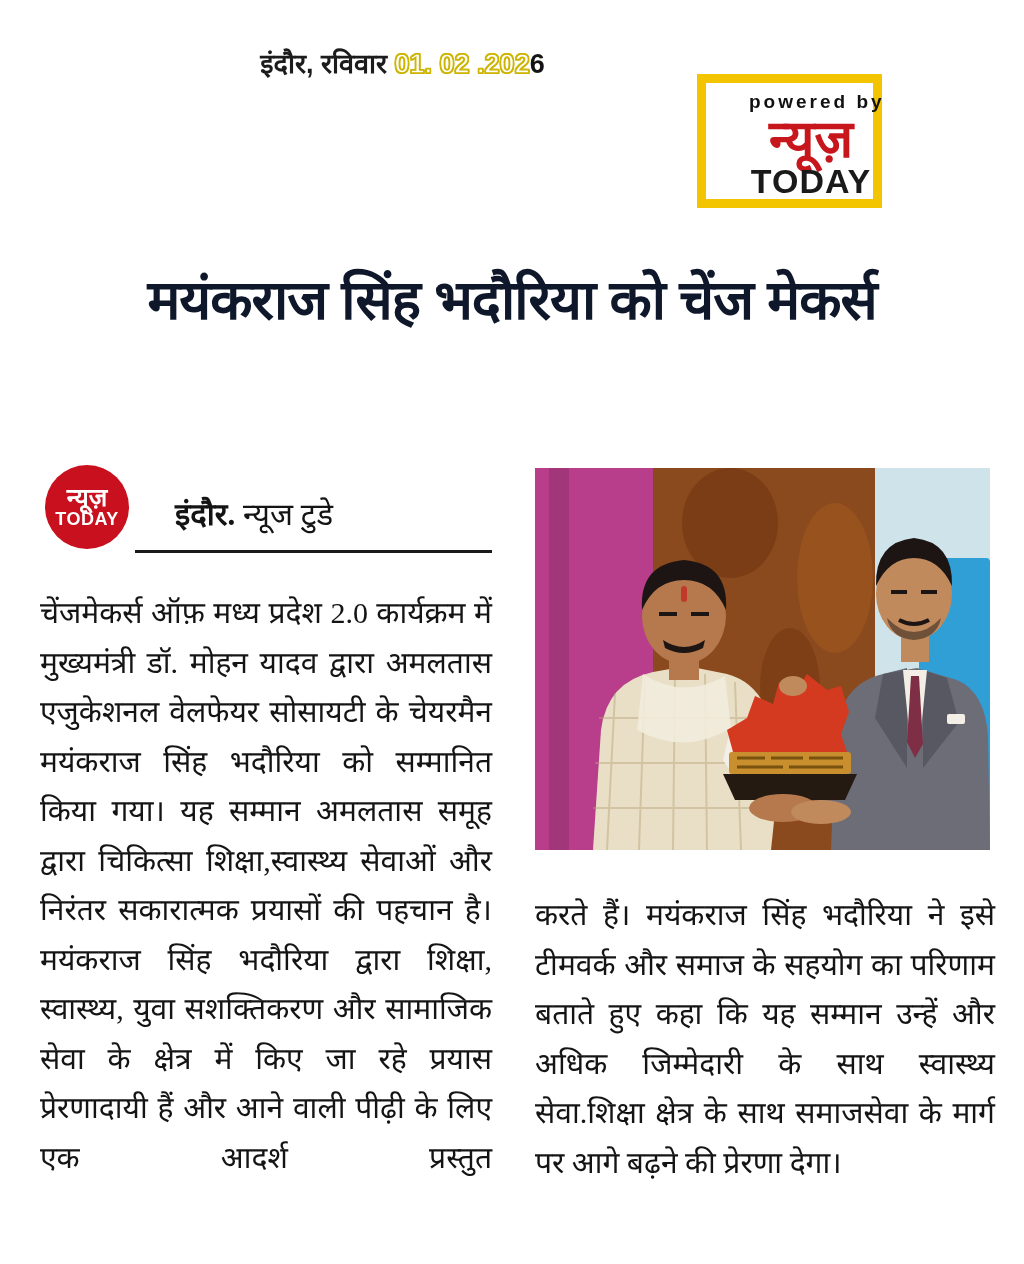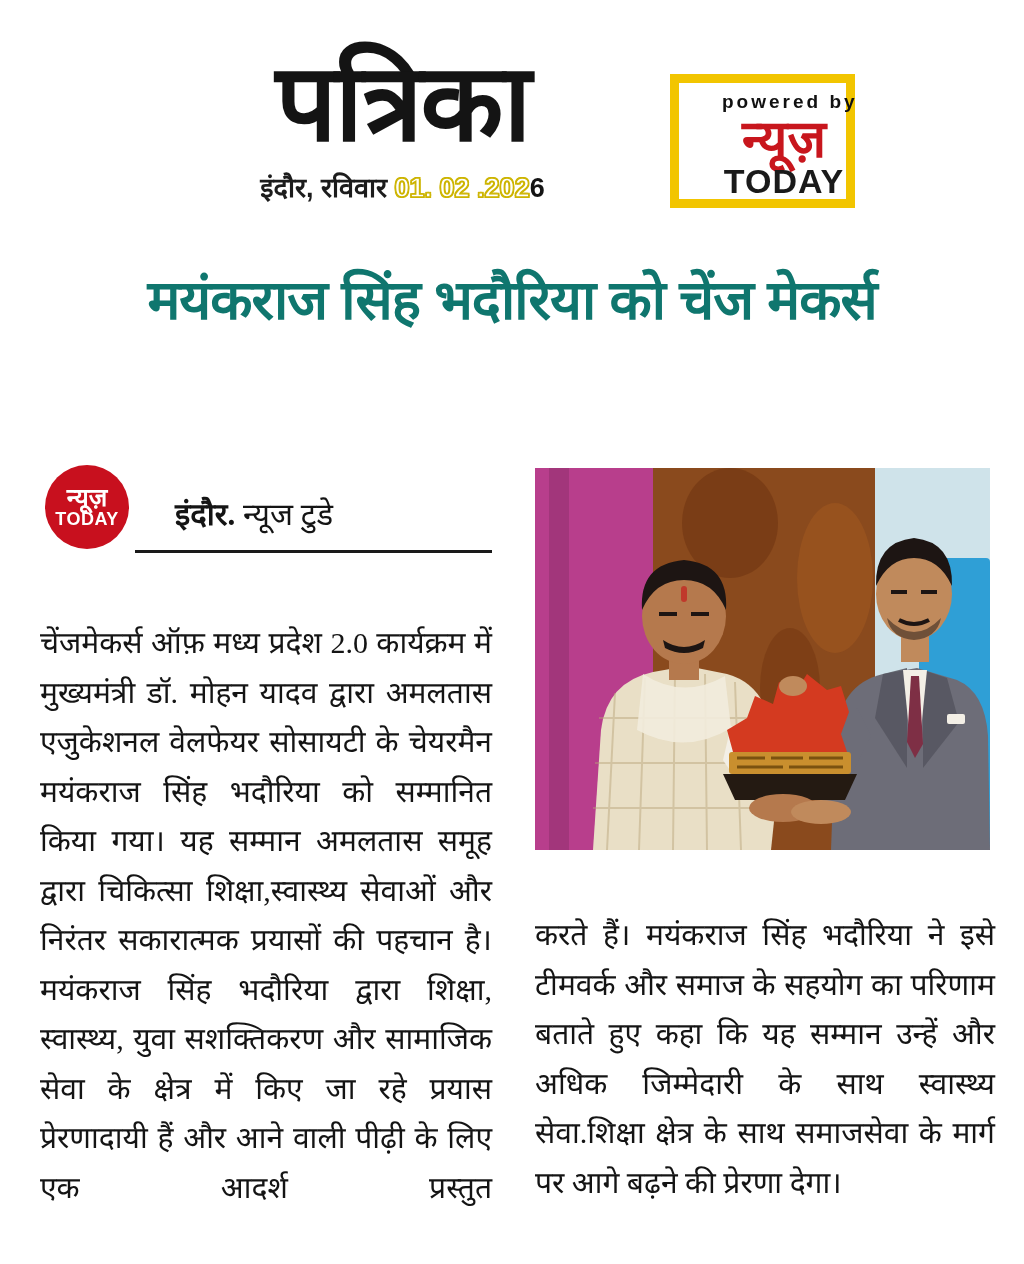--- a/index.html
+++ b/index.html
@@ -43,21 +43,21 @@
     -webkit-text-stroke: 1.3px #cdb400;
     text-shadow:
       -1px -1px 0 #cdb400, 1px -1px 0 #cdb400,
       -1px  1px 0 #cdb400, 1px  1px 0 #cdb400;
   }
   .date-suffix { color: #141414; font-weight: 800; }
 
   
   .powered-box {
     position: absolute;
-    left: 670px; top: 74px;
+    left: 697px; top: 74px;
     width: 185px; height: 134px;
     background: #ffffff;
     border: 9px solid #f2c500;
     text-align: center;
     font-family: "Liberation Sans", sans-serif;
     padding-top: 8px;
     padding-left: 43px;
   }
   .powered-label {
     font-size: 19px; font-weight: 700; color: #111;
@@ -75,21 +75,21 @@
   }
 
   
   .headline {
     position: absolute;
     left: 0; top: 258px;
     width: 1024px;
     text-align: center;
     font-family: "Liberation Sans", sans-serif;
     font-weight: 900;
-    color: #0f766e;
+    color: #0f172a;
   }
   .headline-line {
     font-size: 55px;
     line-height: 84px;
     letter-spacing: -1px;
     white-space: nowrap;
   }
 
   
   .article {
@@ -126,39 +126,37 @@
     position: absolute; left: 95px; right: 0; top: 88px;
     height: 3px; background: #1a1a1a;
   }
 
   
   .body-copy {
     font-size: 30px;
     line-height: 49.5px;
     color: #141414;
     text-align: justify;
-    margin-top: 30px;
   }
   .col-left .body-copy { text-align-last: justify; }
 
   
   .photo-frame {
     margin-top: 6px;
     width: 455px; height: 382px;
     overflow: hidden;
   }
-  .col-right .body-copy { margin-top: 60px; }
+  .col-right .body-copy { margin-top: 40px; }
 </style>
 </head>
 <body>
 
 <div class="page">
 
   <header class="masthead">
-    <h1 class="masthead-title">पत्रिका</h1>
     <div class="dateline">
       <span>इंदौर, रविवार </span><span class="date-outlined">01. 02 .202</span><span class="date-suffix">6</span>
     </div>
   </header>
 
   <div class="powered-box">
     <div class="powered-label">powered by</div>
     <div class="powered-hindi">न्यूज़</div>
     <div class="powered-english">TODAY</div>
   </div>

